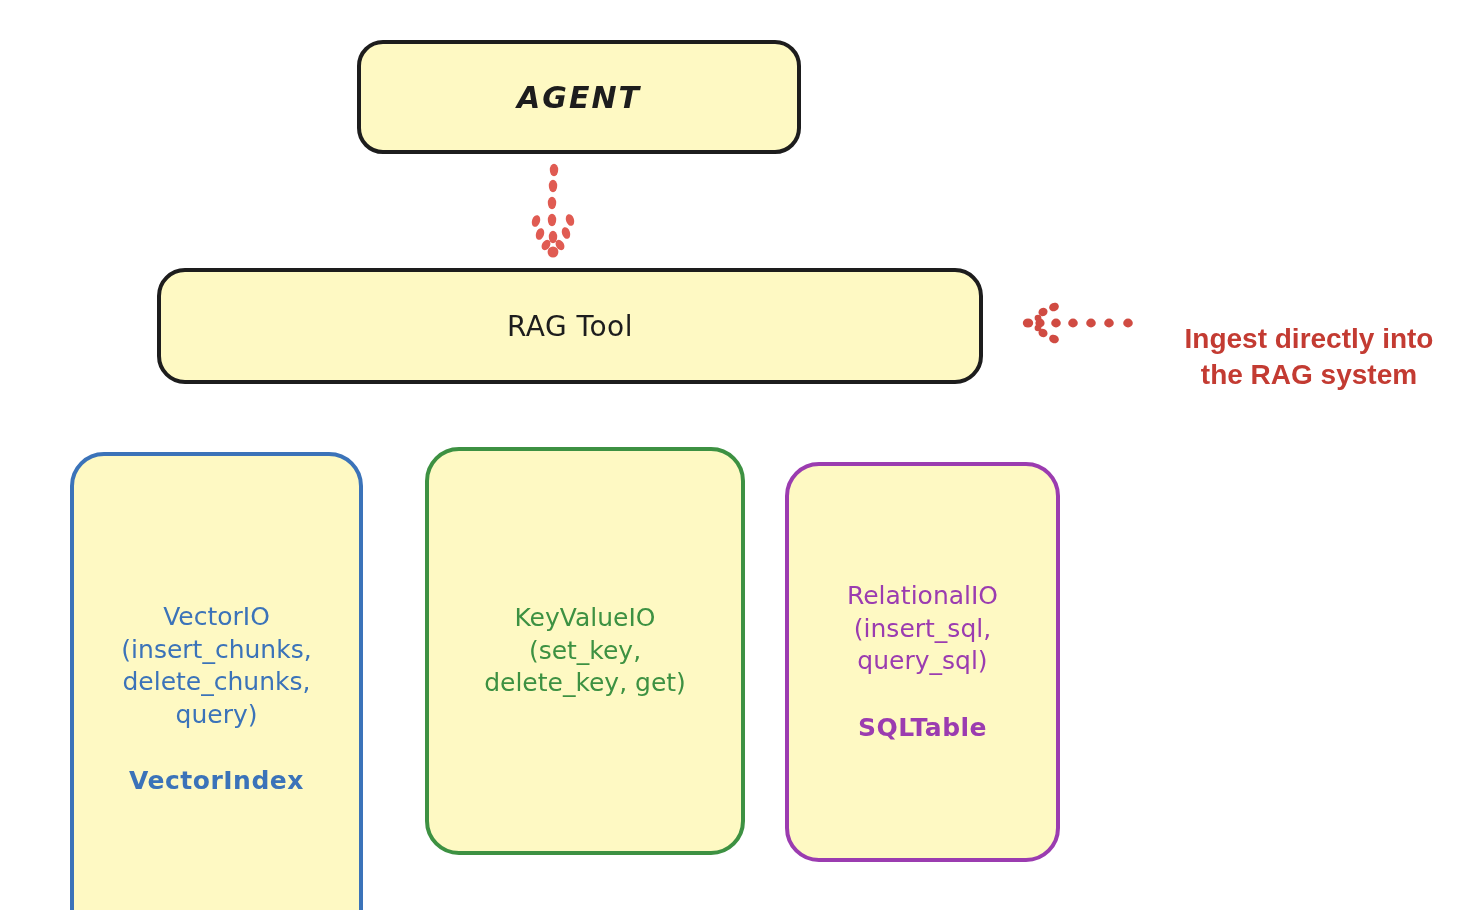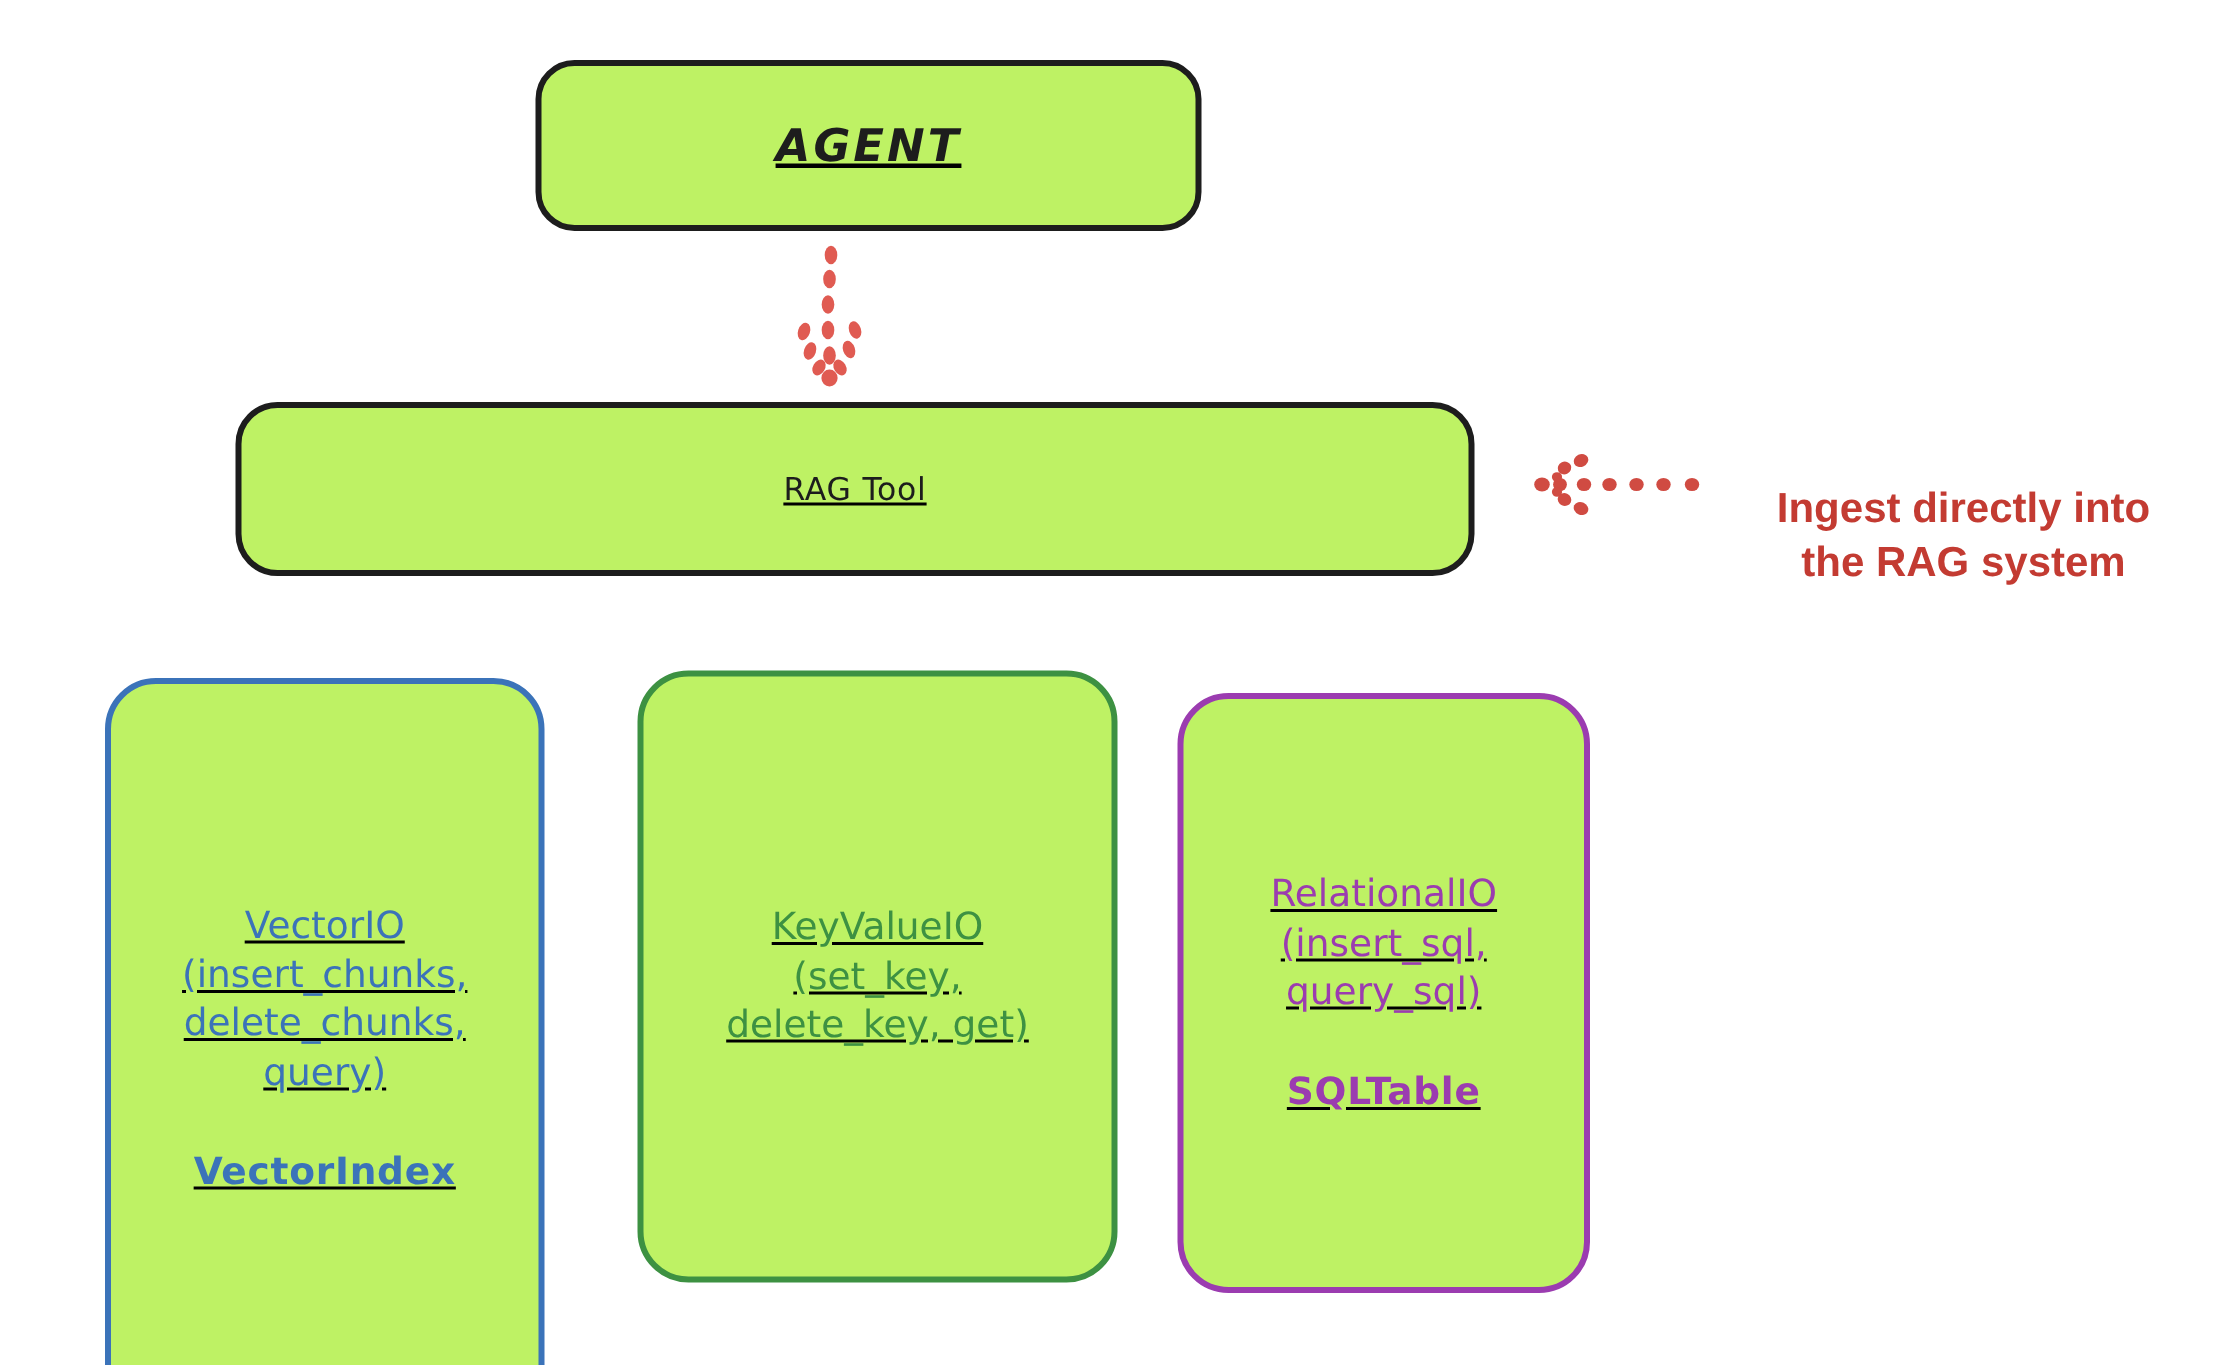--- a/index.html
+++ b/index.html
@@ -24,22 +24,21 @@
     height: 910px;
   }
 
   .node {
     position: absolute;
     box-sizing: border-box;
     display: flex;
     align-items: center;
     justify-content: center;
     text-align: center;
-    background: #bef264;
-    text-decoration: underline;
+    background: #fef9c3;
   }
 
   
   #agent-node {
     left: 357px;
     top: 40px;
     width: 444px;
     height: 114px;
     border: 4px solid #1d1d1d;
     border-radius: 26px;
@@ -57,21 +56,21 @@
   #rag-tool-node {
     left: 157px;
     top: 268px;
     width: 826px;
     height: 116px;
     border: 4px solid #1d1d1d;
     border-radius: 28px;
   }
   #rag-tool-label {
     font-family: "DejaVu Sans", sans-serif;
-    font-size: 21px;
+    font-size: 28px;
     font-weight: 500;
     color: #1d1d1d;
     letter-spacing: 0.5px;
   }
 
   
   .store-node {
     flex-direction: column;
     border-width: 4px;
     border-style: solid;

